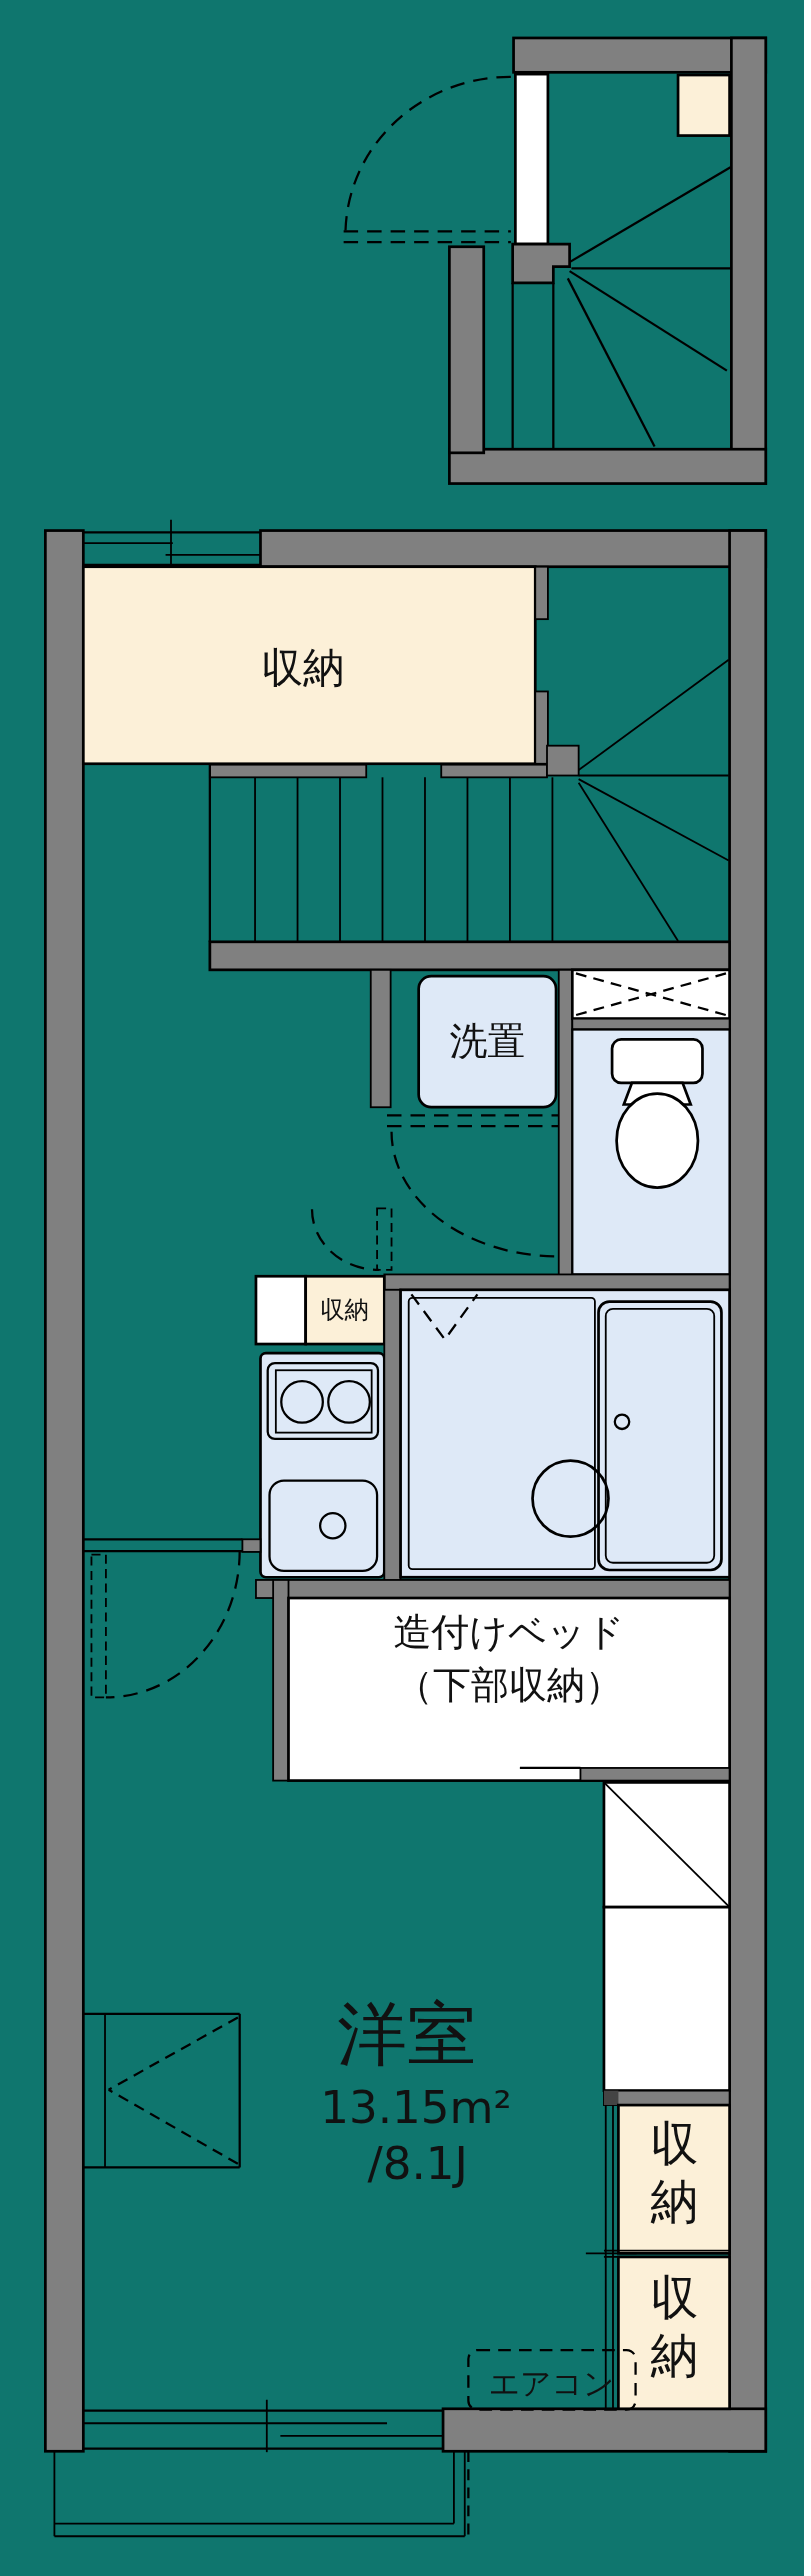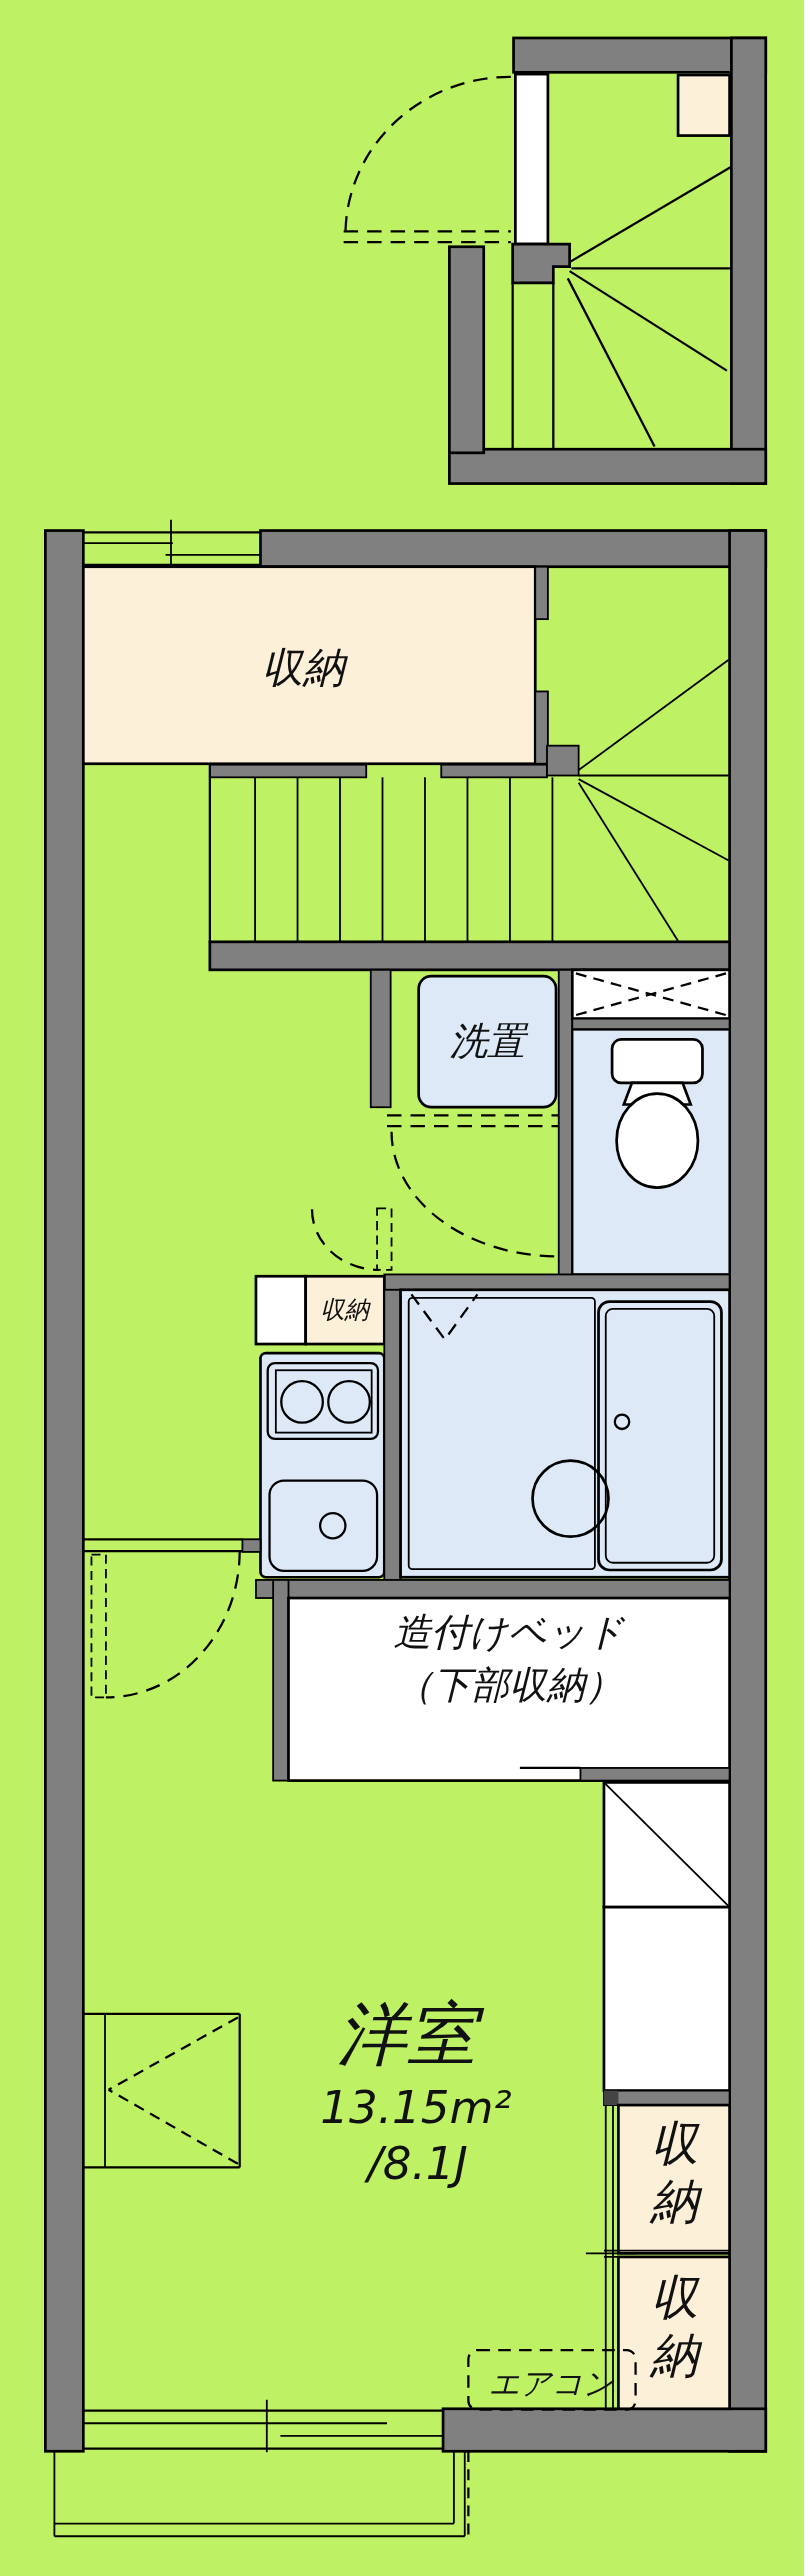--- a/index.html
+++ b/index.html
@@ -1,16 +1,16 @@
 <!DOCTYPE html>
 <html style="--wall: #808080; --storage: #FCF0D8; --water: #DEE9F7;font-size:14.5px"><head>
 <meta charset="utf-8">
 <style>
   html,body{margin:0;padding:0;background:#fff;}
-  .page{width:804px;height:2576px;position:relative;background:#bef264;font-style:italic;}
+  .page{width:804px;height:2576px;position:relative;background:#0f766e;}
   svg{display:block;}
   .wall{fill:var(--wall,#808080);stroke:#000;stroke-width:3;}
   .wall2{fill:var(--wall,#808080);stroke:#000;stroke-width:2;}
   .beige{fill:var(--storage,#FCF0D8);stroke:#000;stroke-width:3;}
   .blue{fill:var(--water,#DEE9F7);stroke:#000;stroke-width:3;}
   .whitebox{fill:#fff;stroke:#000;stroke-width:3;}
   .fixture{fill:#fff;stroke:#000;stroke-width:3;}
   .ln{stroke:#000;stroke-width:2.5;fill:none;}
   .ln2{stroke:#000;stroke-width:2;fill:none;}
   .dash{stroke:#000;stroke-width:2.5;fill:none;stroke-dasharray:16 10;}

